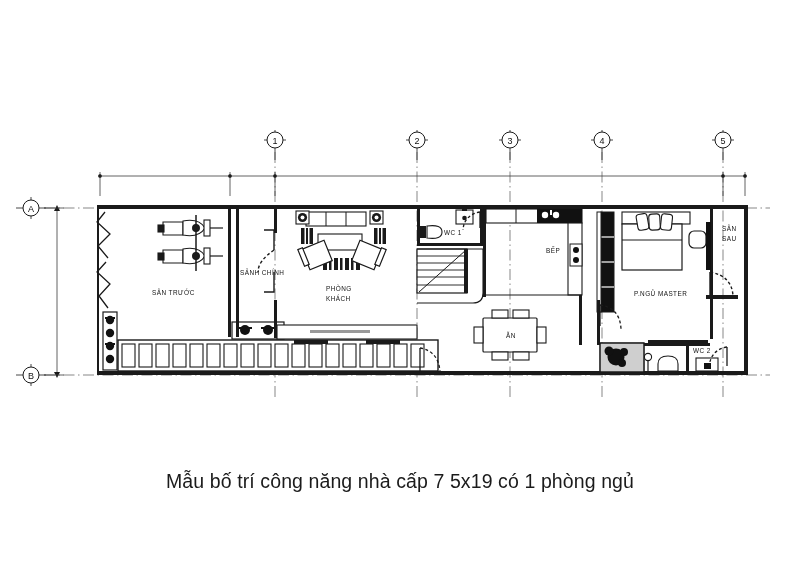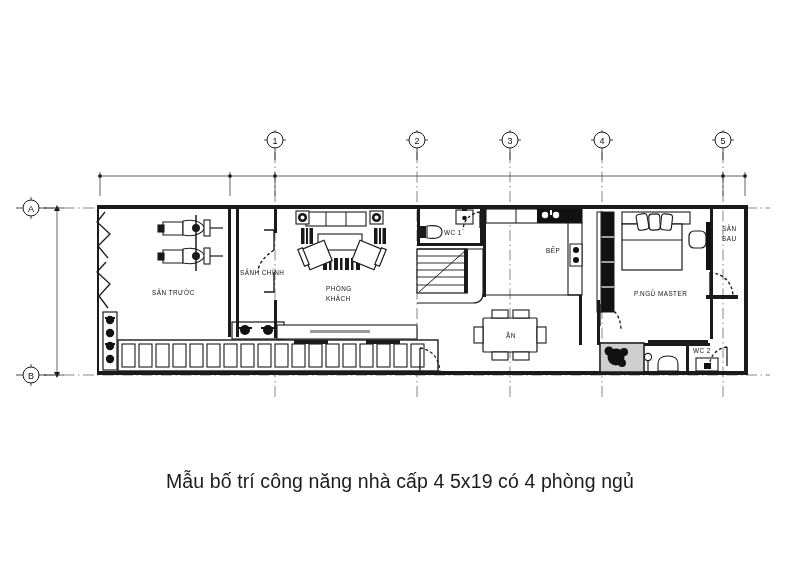--- a/index.html
+++ b/index.html
@@ -457,15 +457,15 @@
 
   <rect x="648" y="340" width="60" height="4" fill="#1a1a1a"></rect>
 
   <g fill="#1a1a1a">
     <rect x="417" y="290" width="3" height="0.1"></rect>
     <rect x="579" y="295" width="3" height="50"></rect>
   </g>
 
 </svg>
 
-<div class="caption">Mẫu bố trí công năng nhà cấp 4 5x19 có 4 phòng ngủ</div>
+<div class="caption">Mẫu bố trí công năng nhà cấp 7 5x19 có 1 phòng ngủ</div>
 
 </div>
 
 </body></html>

